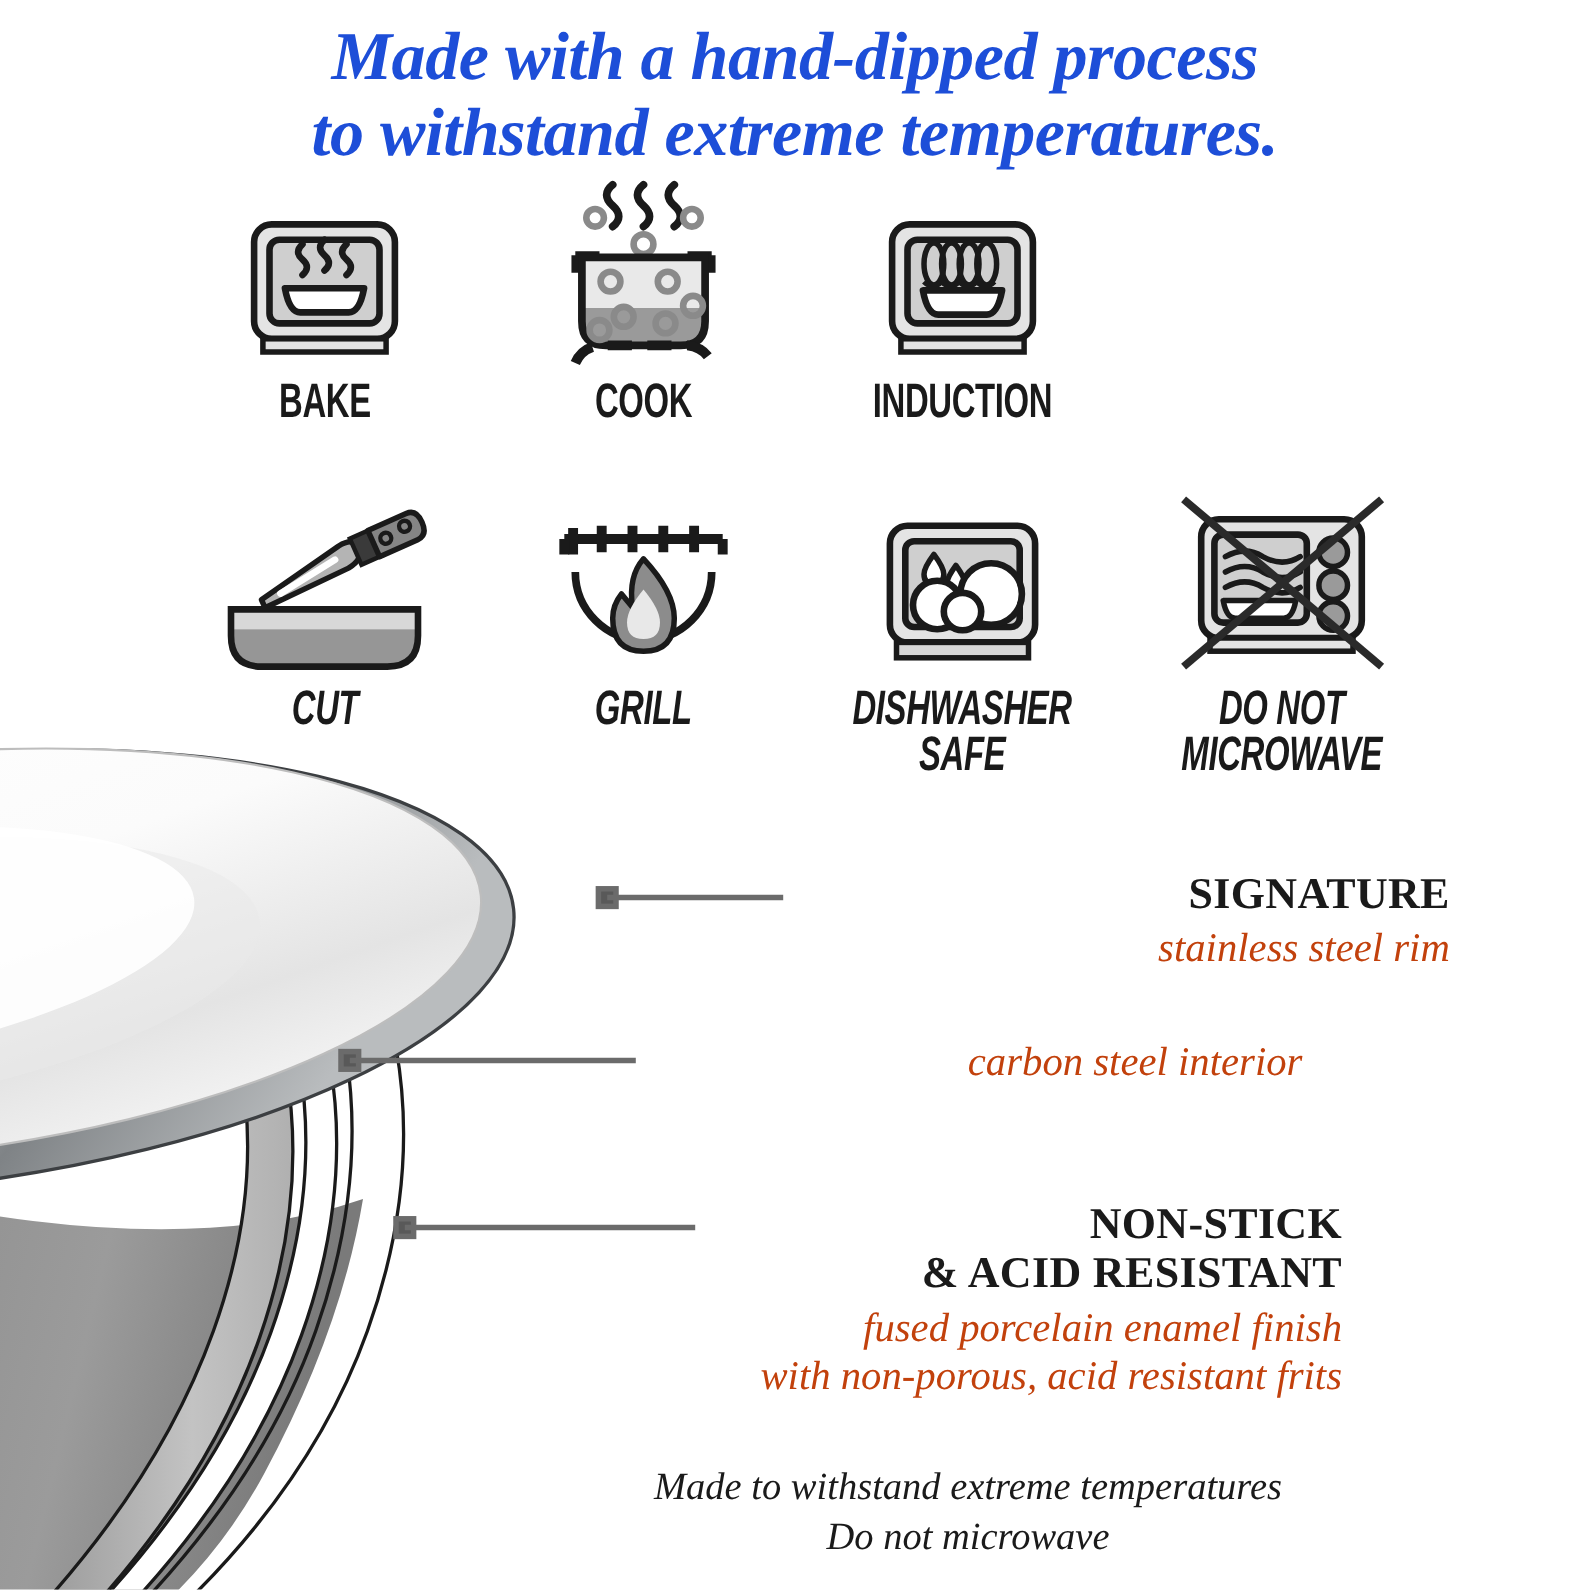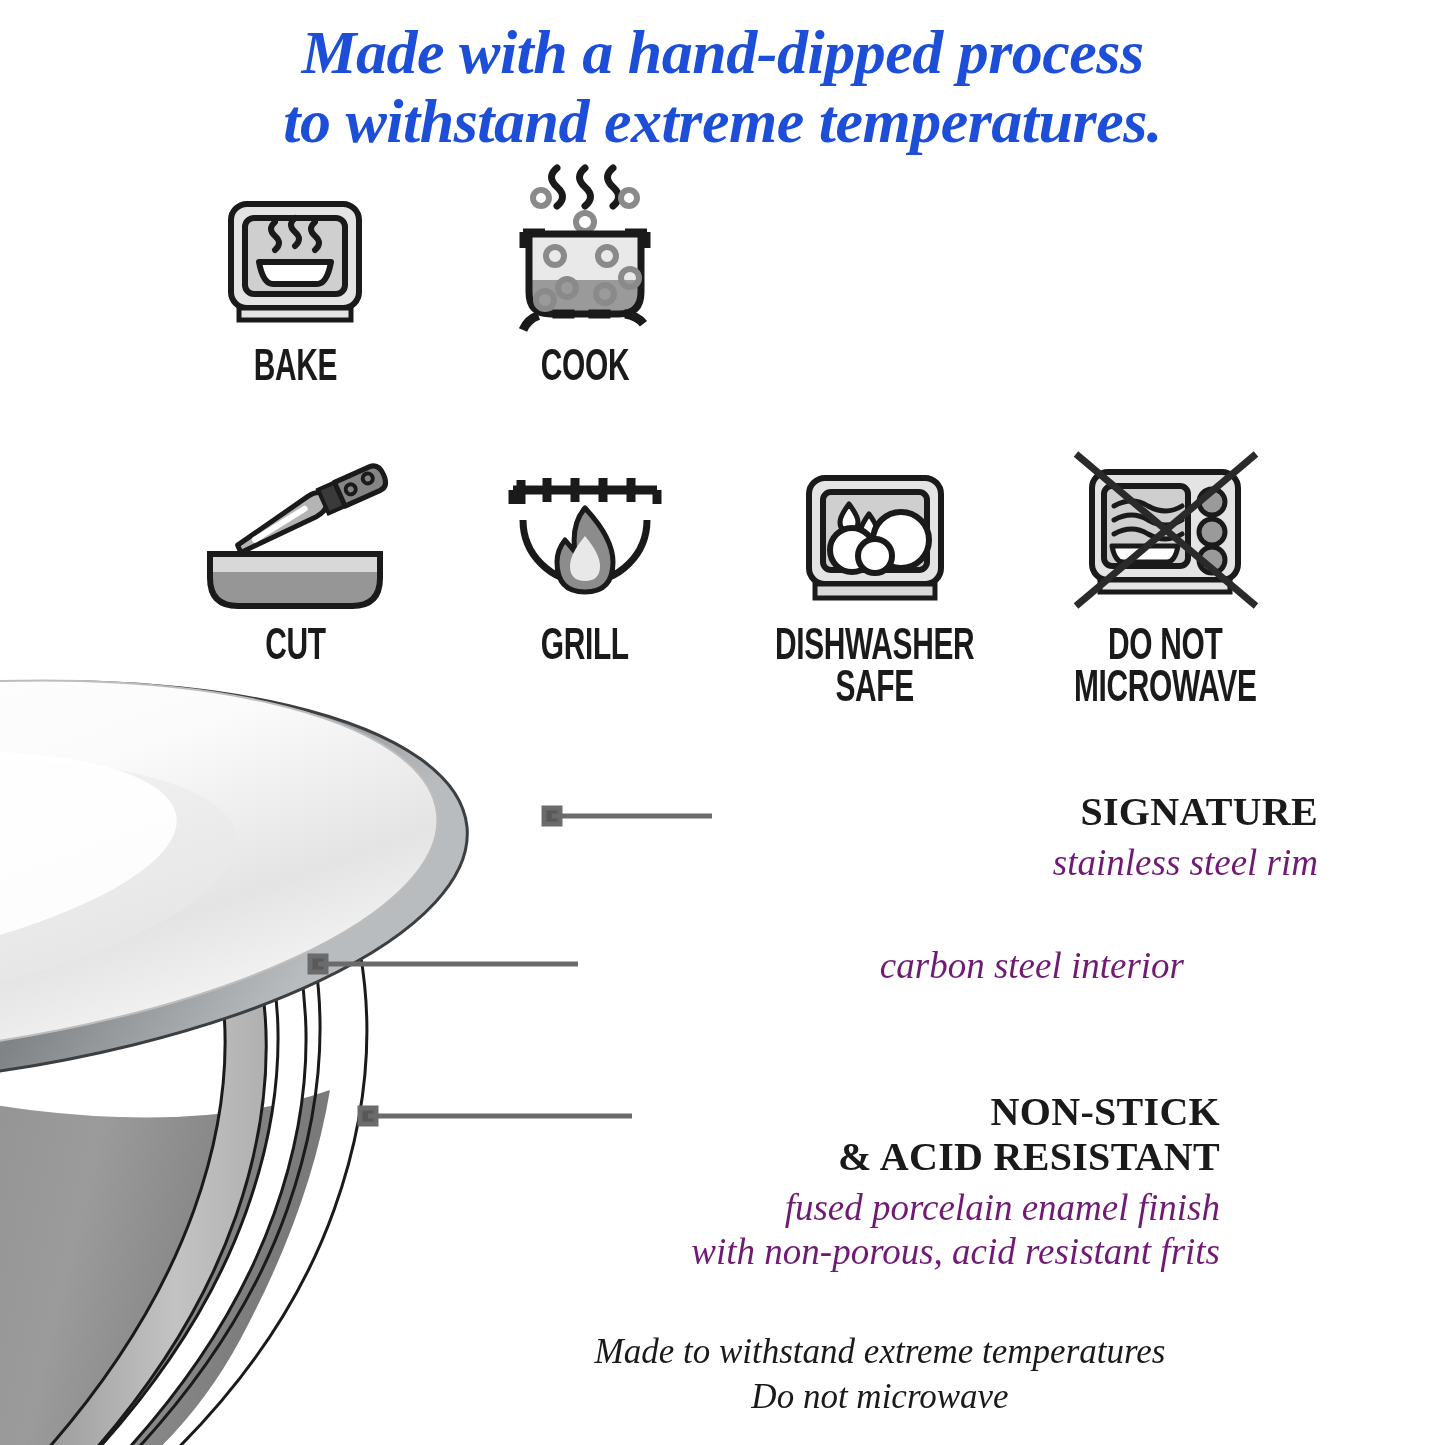--- a/index.html
+++ b/index.html
@@ -56,21 +56,21 @@
     line-height:1.12;
     letter-spacing:0.3px;
     color:#1a1a1a;
     white-space:pre-line;
   }
   .callout .sub{
     font-family:"Liberation Serif", serif;
     font-style:italic;
     font-size:37px;
     line-height:1.2;
-    color:#701a75;
+    color:#c2410c;
     margin-top:6px;
     white-space:pre-line;
   }
   .footnote{
     position:absolute;
     text-align:center;
     font-family:"Liberation Serif", serif;
     font-style:italic;
     font-size:35px;
     line-height:1.28;
@@ -136,24 +136,42 @@
               <circle cx="145" cy="108" r="9"></circle>
               <circle cx="60" cy="130" r="9"></circle>
             </g>
 
             <path d="M38 160 q6 -14 22 -16 h80 q16 2 22 16" fill="none" stroke="#1a1a1a" stroke-width="9" stroke-linecap="butt" stroke-dasharray="22 14"></path>
           </svg>
         </div>
         <div class="icon-label">COOK</div>
       </div>
 
+      <div class="icon-cell">
+        <div class="icon-art">
+          <svg width="200" height="170" viewBox="0 0 200 170">
+            <rect x="36" y="34" width="128" height="104" rx="16" fill="#e4e4e4" stroke="#1a1a1a" stroke-width="6"></rect>
+            <rect x="50" y="48" width="100" height="76" rx="9" fill="#cfcfcf" stroke="#1a1a1a" stroke-width="6"></rect>
+            <g fill="none" stroke="#1a1a1a" stroke-width="5">
+              <ellipse cx="74" cy="70" rx="9" ry="19"></ellipse>
+              <ellipse cx="90" cy="70" rx="9" ry="19"></ellipse>
+              <ellipse cx="106" cy="70" rx="9" ry="19"></ellipse>
+              <ellipse cx="122" cy="70" rx="9" ry="19"></ellipse>
+              <path d="M65 86 q8 8 16 0 q8 8 16 0 q8 8 16 0 q8 8 16 0"></path>
+            </g>
+            <path d="M64 94 h72 q-4 22 -14 22 H78 q-10 0 -14 -22 Z" fill="#ffffff" stroke="#1a1a1a" stroke-width="6" stroke-linejoin="round"></path>
+            <rect x="44" y="138" width="112" height="12" fill="#e4e4e4" stroke="#1a1a1a" stroke-width="5"></rect>
+          </svg>
+        </div>
+        <div class="icon-label">INDUCTION</div>
+      </div>
 
     </div>
 
-    <div class="icon-row" style="margin-top:48px;">
+    <div class="icon-row" style="margin-top:48px;font-style:italic;">
 
       <div class="icon-cell">
         <div class="icon-art r2">
           <svg width="210" height="165" viewBox="0 0 210 165">
             <g transform="rotate(-24 105 70)">
               <path d="M44 66 L128 50 q16 -2 16 9 q0 11 -16 13 L44 74 Z" fill="#b4b4b4" stroke="#1a1a1a" stroke-width="5" stroke-linejoin="round"></path>
               <path d="M62 68 L120 60" stroke="#ffffff" stroke-width="6" stroke-linecap="round" fill="none"></path>
               <rect x="140" y="48" width="20" height="26" fill="#3a3a3a" stroke="#1a1a1a" stroke-width="4"></rect>
               <path d="M158 48 h38 q10 0 10 13 t-10 13 h-38 Z" fill="#858585" stroke="#1a1a1a" stroke-width="5" stroke-linejoin="round"></path>
               <circle cx="170" cy="61" r="5" fill="none" stroke="#1a1a1a" stroke-width="4"></circle>

